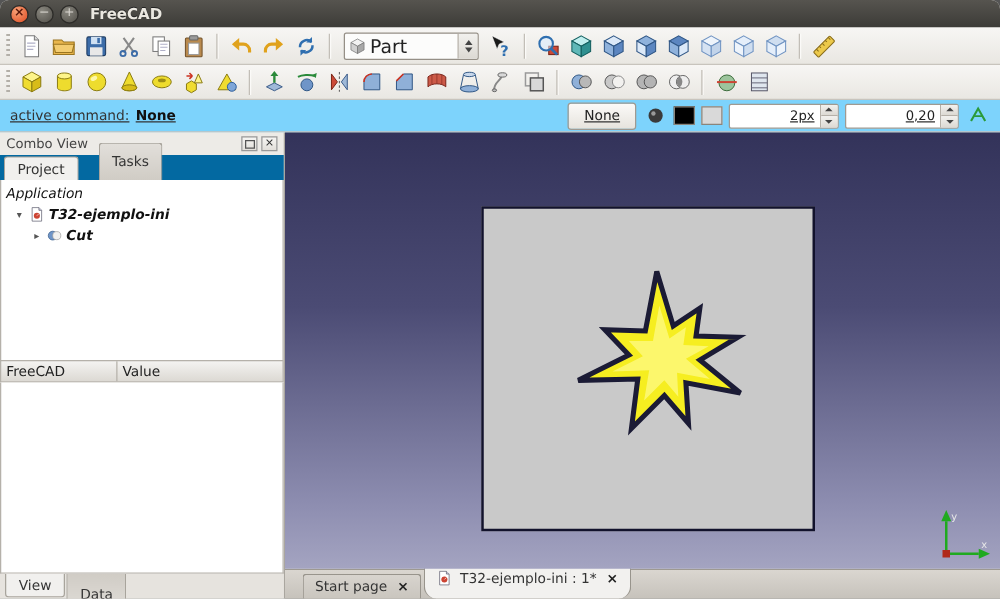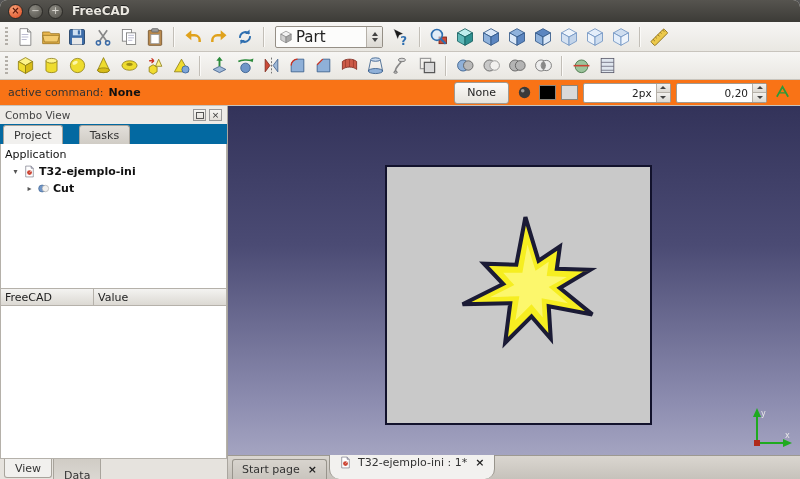--- a/index.html
+++ b/index.html
@@ -31,22 +31,22 @@
          margin:0 5px;width:108px;box-sizing:border-box;overflow:hidden;}
   .combo .cicon{display:inline-flex;}
   .combo .cicon svg{width:14px;height:14px;margin:0 3px;}
   .combo .clabel{font-size:15px;color:#222;flex:1;}
   .carrows{width:15px;height:100%;border-left:1px solid #b5b0a8;display:flex;flex-direction:column;align-items:center;
            justify-content:center;gap:2px;background:linear-gradient(#f2f1ee,#dcd9d3);}
   .tri-up{width:0;height:0;border-left:3.5px solid transparent;border-right:3.5px solid transparent;border-bottom:4px solid #444;}
   .tri-down{width:0;height:0;border-left:3.5px solid transparent;border-right:3.5px solid transparent;border-top:4px solid #444;}
 
   
-  .cmdbar{height:26px;flex:0 0 26px;display:flex;align-items:center;background:#f97316;border-bottom:1px solid #c8c4bd;
-          padding:0 8px;font-size:11px;color:#333;box-sizing:border-box;}
+  .cmdbar{height:26px;flex:0 0 26px;display:flex;align-items:center;background:#7dd3fc;border-bottom:1px solid #c8c4bd;
+          padding:0 8px;font-size:11px;color:#333;box-sizing:border-box;text-decoration:underline;}
   .cmdvalue{font-weight:bold;margin-left:5px;color:#111;}
   .tray{margin-left:auto;display:flex;align-items:center;gap:5px;}
   .tray-btn{height:20px;padding:0 12px;font-size:11px;border:1px solid #a09a91;border-radius:3px;
             background:linear-gradient(#fbfaf8,#e6e3dd);color:#222;display:flex;align-items:center;}
   .swatch{width:17px;height:15px;border:1px solid #8a857c;padding:0;box-sizing:border-box;}
   .swatch.black{background:#000;}
   .swatch.gray{background:#d9d9d9;}
   .spin{height:20px;display:flex;align-items:stretch;border:1px solid #a09a91;background:#fff;border-radius:2px;box-sizing:border-box;}
   .spin .sval{font-size:10.5px;padding:0 4px;color:#222;display:flex;align-items:center;margin-left:44px;}
   .sarrows{width:13px;display:flex;flex-direction:column;border-left:1px solid #b5b0a8;}
@@ -57,26 +57,26 @@
 
   
   .main{flex:1;display:flex;min-height:0;}
   .dock{width:228px;flex:0 0 228px;display:flex;flex-direction:column;background:#edebe7;border-right:1px solid #aaa69f;box-sizing:border-box;}
   .dock-header{height:18px;flex:0 0 18px;display:flex;align-items:center;padding:0 5px;font-size:10.5px;color:#444;}
   .dock-btns{margin-left:auto;display:flex;gap:3px;}
   .dock-btn{width:13px;height:12px;border:1px solid #999;background:linear-gradient(#f6f5f3,#e2dfda);display:flex;
             align-items:center;justify-content:center;font-size:9px;line-height:1;color:#333;box-sizing:border-box;}
   .float-glyph{width:6px;height:5px;border:1px solid #555;}
   .panel-tabs{height:20px;flex:0 0 20px;display:flex;align-items:flex-end;padding-left:3px;gap:16px;background:#0369a1;}
-  .ptab{height:19px;display:flex;align-items:center;padding:0 10px;font-size:11px;color:#333;
+  .ptab{height:30px;display:flex;align-items:center;padding:0 10px;font-size:11px;color:#333;
         background:linear-gradient(#e2dfda,#d0ccc5);border:1px solid #a8a49c;border-bottom:none;border-radius:3px 3px 0 0;box-sizing:border-box;}
   .ptab.active{background:#f1f0ee;height:19px;}
   .labels-header{height:17px;flex:0 0 17px;background:linear-gradient(#f0efec,#e0ddd7);border:1px solid #b5b1aa;
                  display:flex;align-items:center;padding:0 4px;font-size:10.5px;color:#222;box-sizing:border-box;}
-  .tree{flex:0 0 144px;background:#fff;border-left:1px solid #b5b1aa;border-right:1px solid #b5b1aa;overflow:hidden;padding-top:2px;box-sizing:border-box;}
+  .tree{flex:0 0 144px;background:#fff;border-left:1px solid #b5b1aa;border-right:1px solid #b5b1aa;overflow:hidden;padding-top:2px;box-sizing:border-box;font-style:italic;}
   .trow{height:17px;display:flex;align-items:center;font-size:11px;color:#111;padding-left:4px;gap:3px;}
   .trow.lvl1{padding-left:10px;}
   .trow.lvl2{padding-left:24px;}
   .expander{width:9px;font-size:8px;color:#555;text-align:center;}
   .ticon{display:inline-flex;}
   .ticon svg{width:13px;height:13px;display:block;}
   .bold{font-weight:bold;}
   .prop-header{height:18px;flex:0 0 18px;display:flex;background:linear-gradient(#f4f3f1,#dcd9d3);border:1px solid #b5b1aa;
                box-sizing:border-box;font-size:11px;color:#222;}
   .prop-col{display:flex;align-items:center;padding-left:4px;box-sizing:border-box;}
@@ -90,21 +90,21 @@
   
   .right{flex:1;display:flex;flex-direction:column;min-width:0;}
   .viewport{flex:1;position:relative;overflow:hidden;
             background:linear-gradient(180deg,#33335a 0%,#4b4b74 40%,#8d8db0 85%,#a4a4c1 100%);}
   .plate{position:absolute;left:157px;top:59px;width:267px;height:260px;background:#c9c9c9;border:2px solid #12122c;box-sizing:border-box;}
   .star-svg{position:absolute;left:62px;top:40px;width:165px;height:152px;}
   .axis-widget{position:absolute;right:6px;bottom:3px;width:46px;height:46px;}
 
   
   .doctabs{height:24px;flex:0 0 24px;background:linear-gradient(#dad6d0,#c6c2bb);border-top:1px solid #9d9991;
-           display:flex;align-items:flex-end;padding-left:4px;gap:2px;box-sizing:border-box;}
+           display:flex;align-items:flex-end;padding-left:14px;gap:2px;box-sizing:border-box;}
   .dtab{height:20px;display:flex;align-items:center;gap:6px;padding:0 9px;font-size:11px;color:#333;
         background:linear-gradient(#d8d4ce,#c9c5be);border:1px solid #98948c;border-bottom:none;border-radius:3px 3px 0 0;box-sizing:border-box;}
   .dtab.active{background:#f2f1ef;height:34px;border-radius:10px;}
   .dticon{display:inline-flex;}
   .dticon svg{width:13px;height:13px;display:block;}
   .tclose{font-weight:bold;font-size:11px;color:#222;margin-left:2px;}
 </style>
 </head>
 <body>
 

